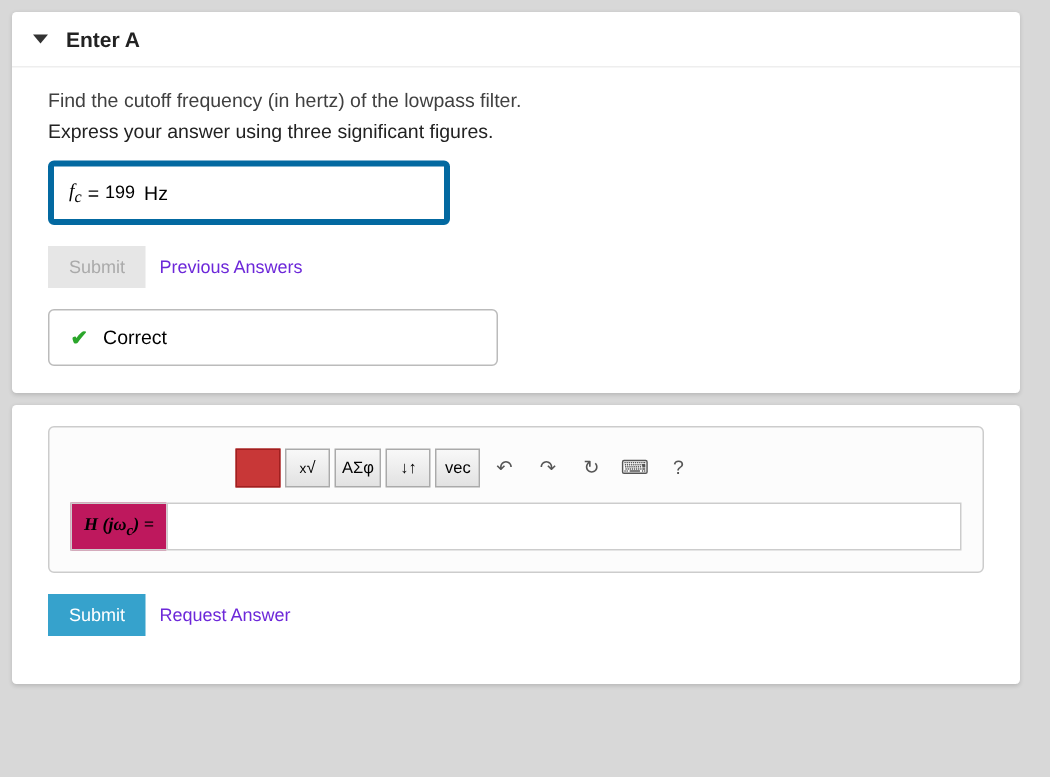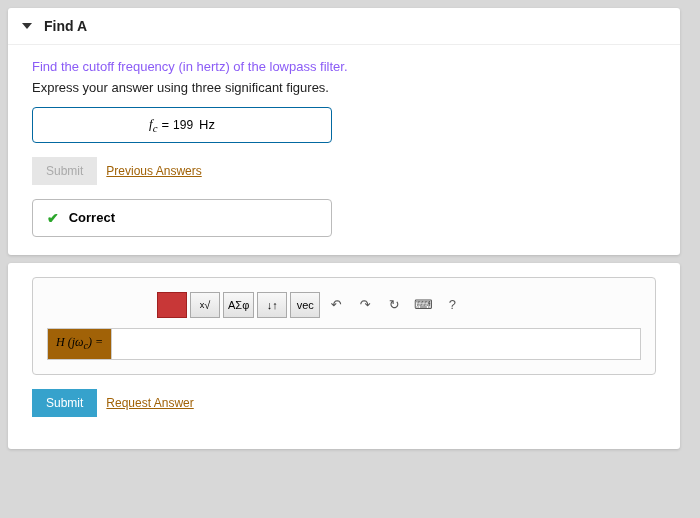--- a/index.html
+++ b/index.html
@@ -32,39 +32,38 @@
     .part-title {
       font-weight: bold;
       font-size: 14px;
       color: #222;
     }
     .part-body {
       padding: 14px 24px 18px 24px;
     }
     .question {
       font-size: 13px;
-      color: #8b5cf6;
+      color: #404040;
       margin-bottom: 6px;
     }
     .instruction {
       font-size: 13px;
       font-weight: normal;
       color: #222;
       margin-bottom: 12px;
     }
     .answer-row {
       display: flex;
       align-items: center;
-      border: 1px solid #0369a1;
+      border: 4px solid #0369a1;
       border-radius: 4px;
       padding: 8px 10px;
-      width: 300px;
+      width: 268px;
       margin-bottom: 14px;
       background: #fff;
-      justify-content: center;
     }
     .answer-row .var {
       font-style: italic;
       font-family: Georgia, serif;
       font-size: 13px;
     }
     .answer-row .eq { margin: 0 4px; font-size: 13px; }
     .answer-row .val { font-size: 12px; margin-right: 6px; }
     .answer-row .unit { font-size: 13px; }
     .btn-row { display: flex; align-items: center; gap: 9px; margin-bottom: 14px; }
@@ -75,42 +74,41 @@
       padding: 7px 14px;
       font-size: 12px;
       cursor: pointer;
     }
     .submit-btn.disabled {
       background: #e6e6e6;
       color: #aaa;
       cursor: default;
     }
     .link {
-      color: #a16207;
+      color: #6d28d9;
       font-size: 12px;
-      text-decoration: underline;
       cursor: pointer;
     }
     .correct-box {
       display: flex;
       align-items: center;
       border: 1px solid #bbb;
       border-radius: 4px;
       padding: 10px 14px;
       width: 300px;
       background: #fff;
     }
     .check {
       color: #2ba62b;
       font-weight: bold;
       margin-right: 10px;
       font-size: 14px;
     }
     .correct-text {
-      font-weight: bold;
+      font-weight: normal;
       font-size: 13px;
     }
     .equation-editor {
       border: 1px solid #ccc;
       border-radius: 4px;
       padding: 14px 14px 14px 14px;
       background: #fcfcfc;
       margin-bottom: 14px;
     }
     .toolbar {
@@ -143,46 +141,47 @@
       justify-content: center;
       cursor: pointer;
       font-size: 13px;
       color: #555;
     }
     .eq-input-row {
       display: flex;
       align-items: stretch;
     }
     .eq-label {
-      background: #a16207;
+      background: #be185d;
       border: 1px solid #ccc;
       border-right: none;
       padding: 6px 8px;
       font-size: 12px;
       font-family: Georgia, serif;
       font-style: italic;
       display: flex;
       align-items: center;
       white-space: nowrap;
+      font-weight: bold;
     }
     .eq-input {
       border: 1px solid #ccc;
       flex: 1;
       height: 32px;
       padding: 4px 8px;
       font-size: 13px;
     }
   </style>
 </head>
 <body>
 
 <div class="main">
   <div class="part-header">
     <div class="caret"></div>
-    <div class="part-title">Find A</div>
+    <div class="part-title">Enter A</div>
   </div>
   <div class="part-body">
     <div class="question">Find the cutoff frequency (in hertz) of the lowpass filter.</div>
     <div class="instruction">Express your answer using three significant figures.</div>
 
     <div class="answer-row">
       <span class="var"><span>f</span><sub>c</sub></span>
       <span class="eq">=</span>
       <span class="val">199</span>
       <span class="unit">Hz</span>

